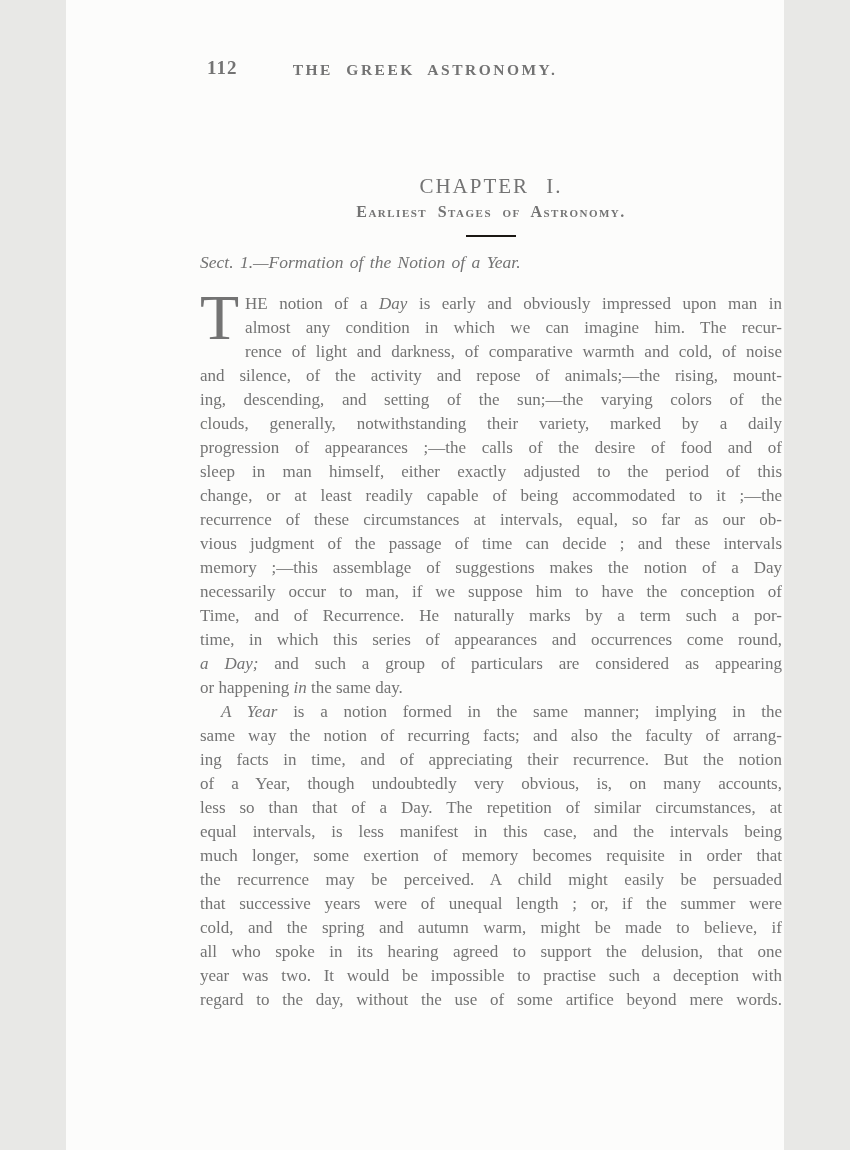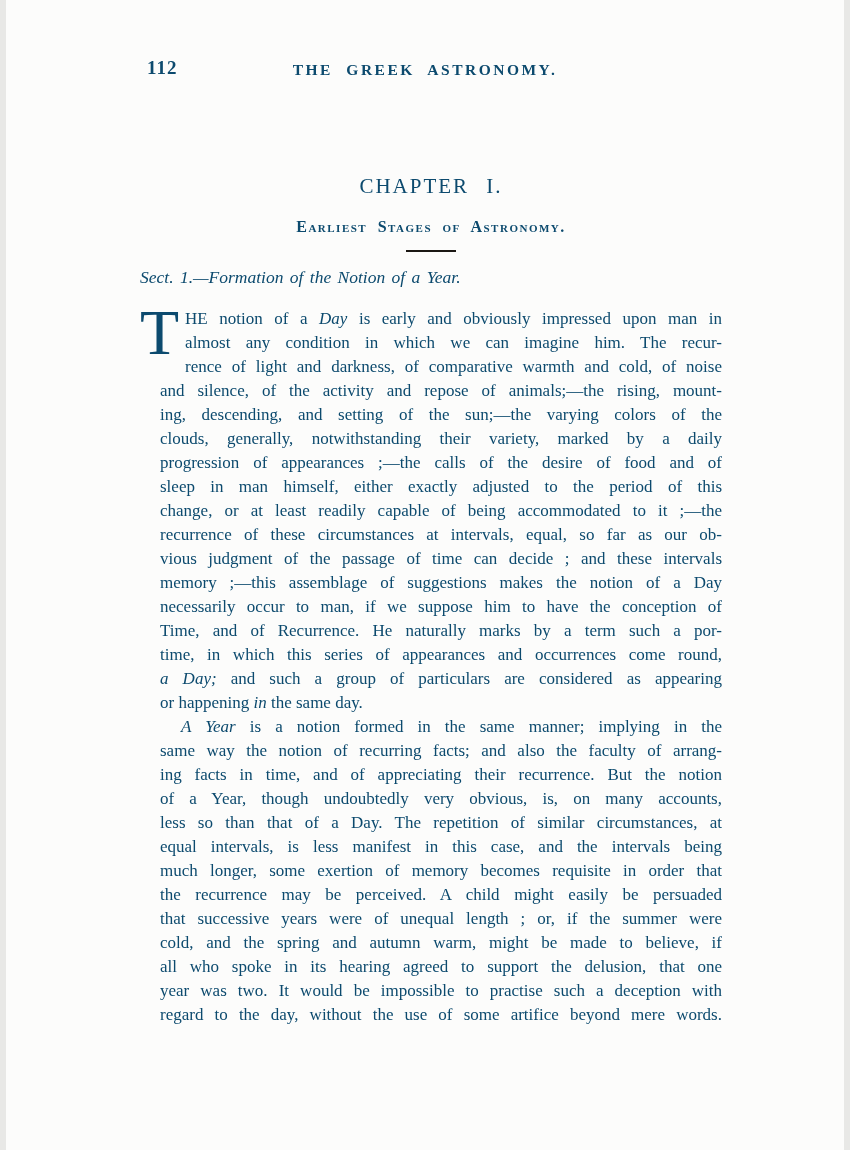--- a/index.html
+++ b/index.html
@@ -1,21 +1,21 @@
 <!DOCTYPE html>
 <html><head>
 <meta charset="utf-8">
 <style>
   html, body { margin: 0; padding: 0; background: #e8e8e6; }
   .sheet {
     position: relative;
-    width: 838px; height: 1150px;
+    width: 718px; height: 1150px;
     margin: 0 auto;
     background: #fcfcfb;
-    color: #0c4a6e;
+    color: #737373;
     font-family: "Liberation Serif", "DejaVu Serif", serif;
     overflow: hidden;
   }
   .pagenum {
     position: absolute; left: 141px; top: 57px;
     font-size: 19px; font-weight: 700; letter-spacing: 1px;
   }
   .runhead {
     position: absolute; left: 0; right: 0; top: 61px;
     text-align: center;
@@ -25,21 +25,21 @@
   .content {
     position: absolute; left: 134px; top: 174px; width: 582px;
   }
   .chapter {
     text-align: center;
     font-size: 21px; line-height: 24px;
     letter-spacing: 2px; word-spacing: 10px;
   }
   .subtitle {
     text-align: center;
-    margin-top: 19px;
+    margin-top: 4px;
     font-size: 16px; line-height: 20px;
     font-weight: 700;
     font-variant: small-caps;
     letter-spacing: 1.5px; word-spacing: 5px;
   }
   .rule {
     width: 50px; height: 2px;
     background: #1b1713;
     margin: 13px auto 0 auto;
   }
@@ -53,21 +53,20 @@
   .bodytext {
     margin-top: 18px;
     font-size: 17px;
   }
   .para { overflow: visible; }
   .tline {
     height: 24px; line-height: 24px;
     text-align: justify;
     text-align-last: justify;
     white-space: normal;
-    margin-left: 20px;
   }
   .tline.lastline { text-align-last: left; }
   .tline.indent { text-indent: 21px; }
   .it { font-style: italic; }
   .dropcap {
     float: left;
     font-size: 64px;
     line-height: 48px;
     height: 48px;
     padding: 2px 6px 0 0;

